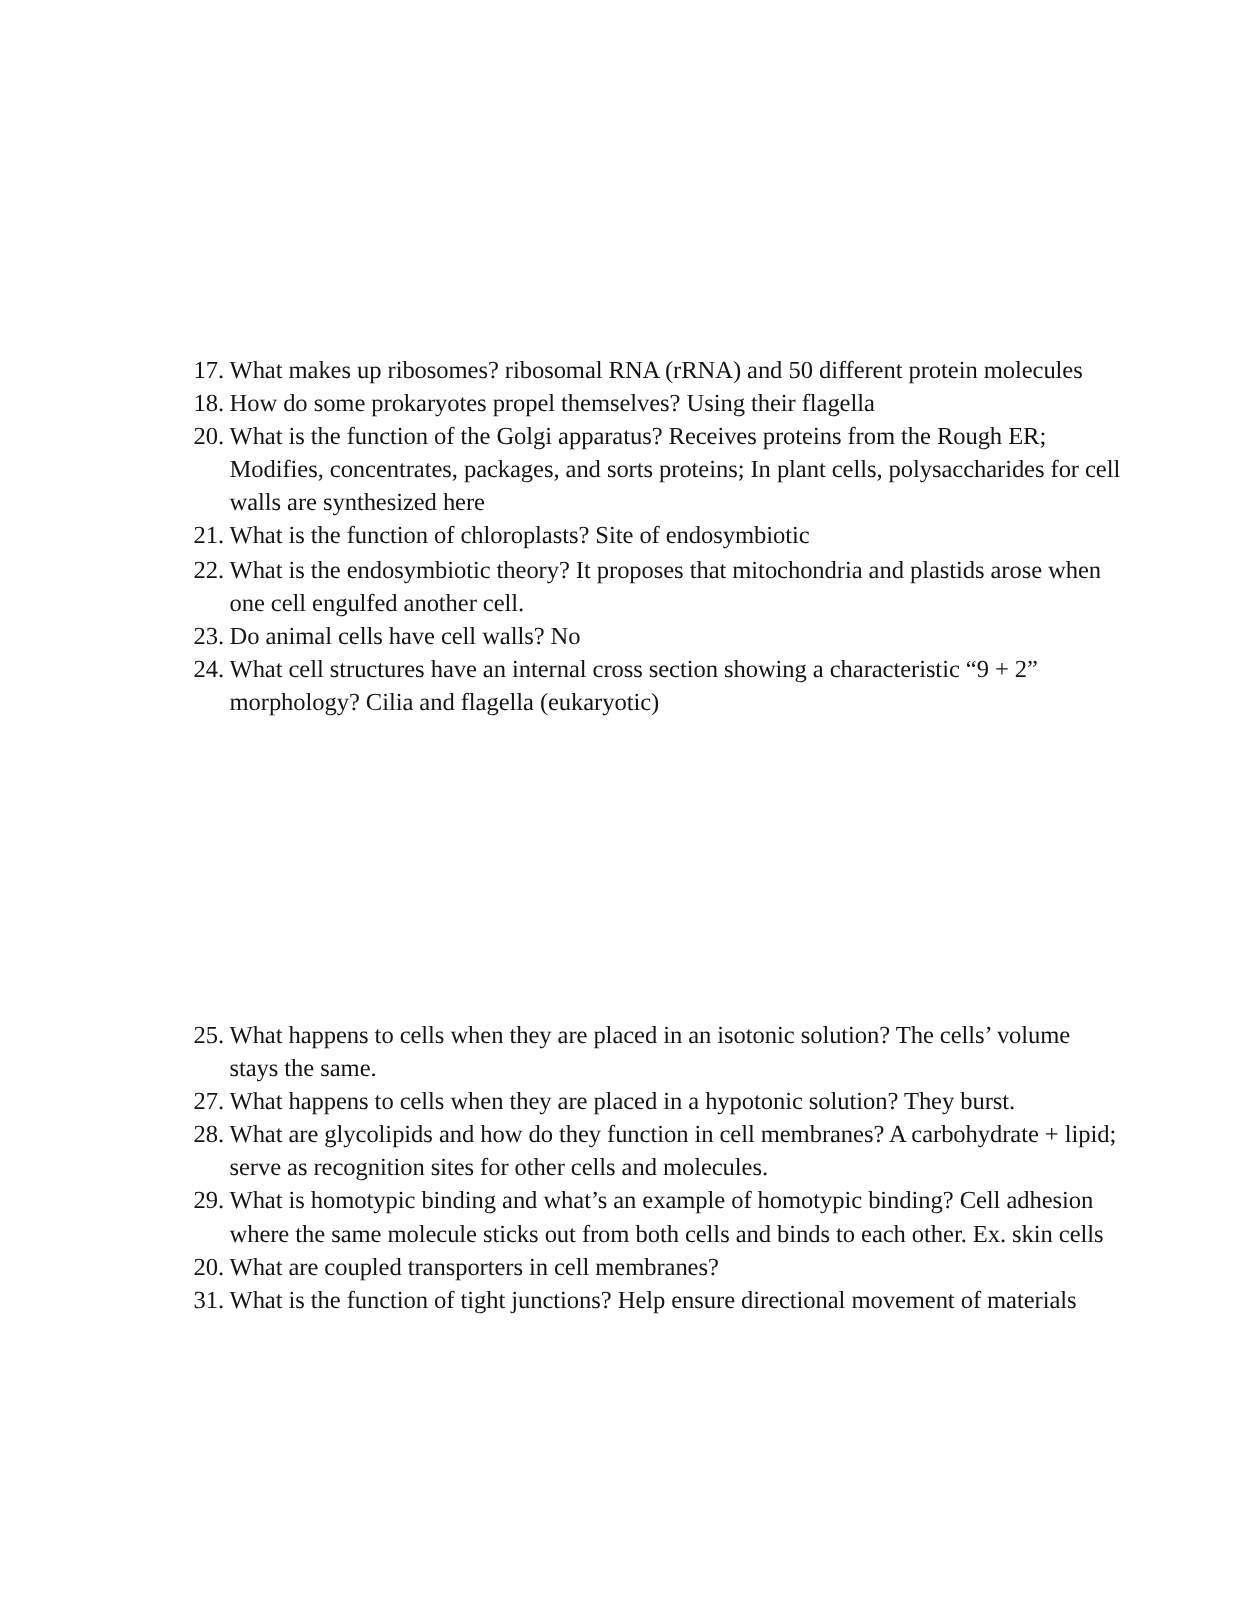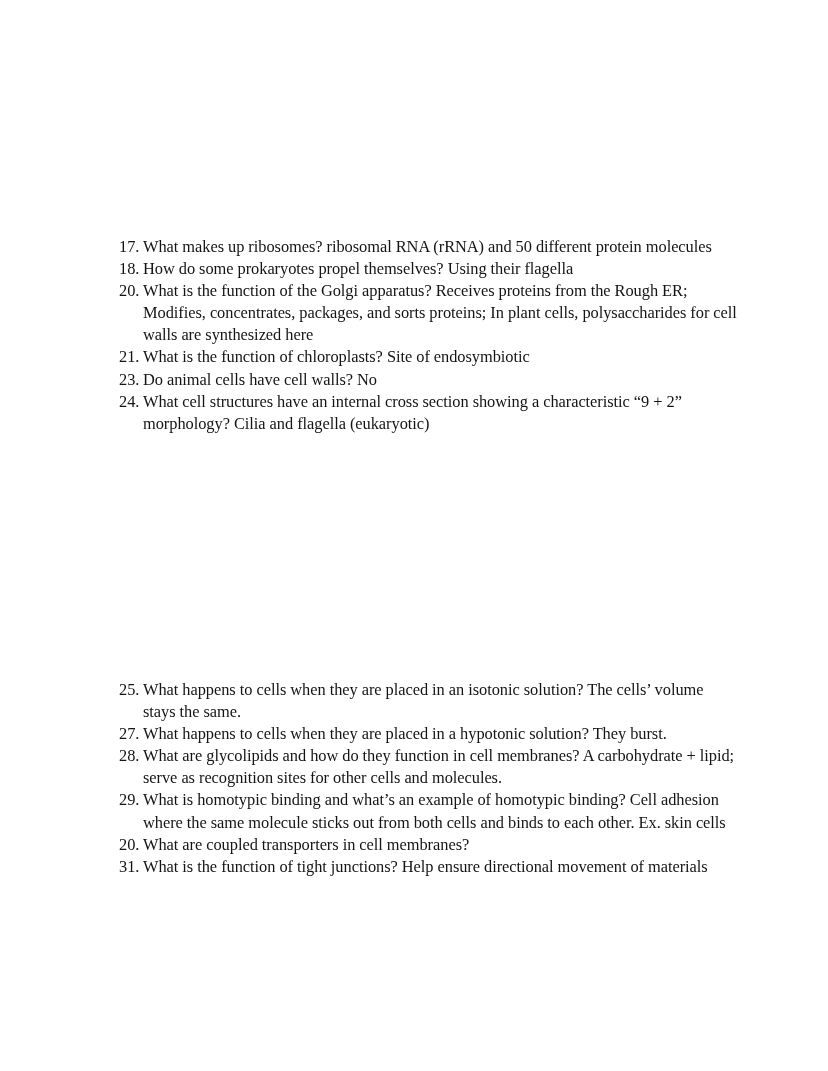--- a/index.html
+++ b/index.html
@@ -22,21 +22,21 @@
     left: 0;
     top: 0;
     width: 828px;
     height: 1071px;
     background: #fff;
   }
 
   
   .qblock {
     position: absolute;
-    left: 119px;
+    left: 129px;
     width: 620px;
   }
   #block-a { top: 236px; }
   #block-b { top: 679px; }
 
   ol.qlist {
     list-style: none;
     margin: 0;
     padding: 0;
   }
@@ -77,20 +77,21 @@
 <body>
 
 <div class="page">
 
   <div class="qblock" id="block-a">
     <ol class="qlist">
         <li class="qitem"><span class="num">17.</span><span class="qtext">What makes up ribosomes? </span><span class="atext">ribosomal RNA (rRNA) and 50 different protein molecules</span></li>
         <li class="qitem"><span class="num">18.</span><span class="qtext">How do some prokaryotes propel themselves? </span><span class="atext">Using their flagella</span></li>
         <li class="qitem"><span class="num">20.</span><span class="qtext">What is the function of the Golgi apparatus? </span><span class="atext">Receives proteins from the Rough ER; Modifies, concentrates, packages, and sorts proteins; In plant cells, polysaccharides for cell walls are synthesized here</span></li>
         <li class="qitem"><span class="num">21.</span><span class="qtext">What is the function of chloroplasts? </span><span class="atext">Site of endosymbiotic</span></li>
+        <li class="qitem"><span class="num">22.</span><span class="qtext">What is the endosymbiotic theory? </span><span class="atext">It proposes that mitochondria and plastids arose when one cell engulfed another cell.</span></li>
         <li class="qitem"><span class="num">23.</span><span class="qtext">Do animal cells have cell walls? </span><span class="atext">No</span></li>
         <li class="qitem"><span class="num">24.</span><span class="qtext">What cell structures have an internal cross section showing a characteristic “9 + 2” morphology? </span><span class="atext">Cilia and flagella (eukaryotic)</span></li>
       </ol>
   </div>
 
   <div class="qblock" id="block-b">
     <ol class="qlist">
         <li class="qitem"><span class="num">25.</span><span class="qtext">What happens to cells when they are placed in an isotonic solution? </span><span class="atext">The cells’ volume stays the same.</span></li>
         <li class="qitem"><span class="num">27.</span><span class="qtext">What happens to cells when they are placed in a hypotonic solution? </span><span class="atext">They burst.</span></li>
         <li class="qitem"><span class="num">28.</span><span class="qtext">What are glycolipids and how do they function in cell membranes? </span><span class="atext">A carbohydrate + lipid; serve as recognition sites for other cells and molecules.</span></li>

